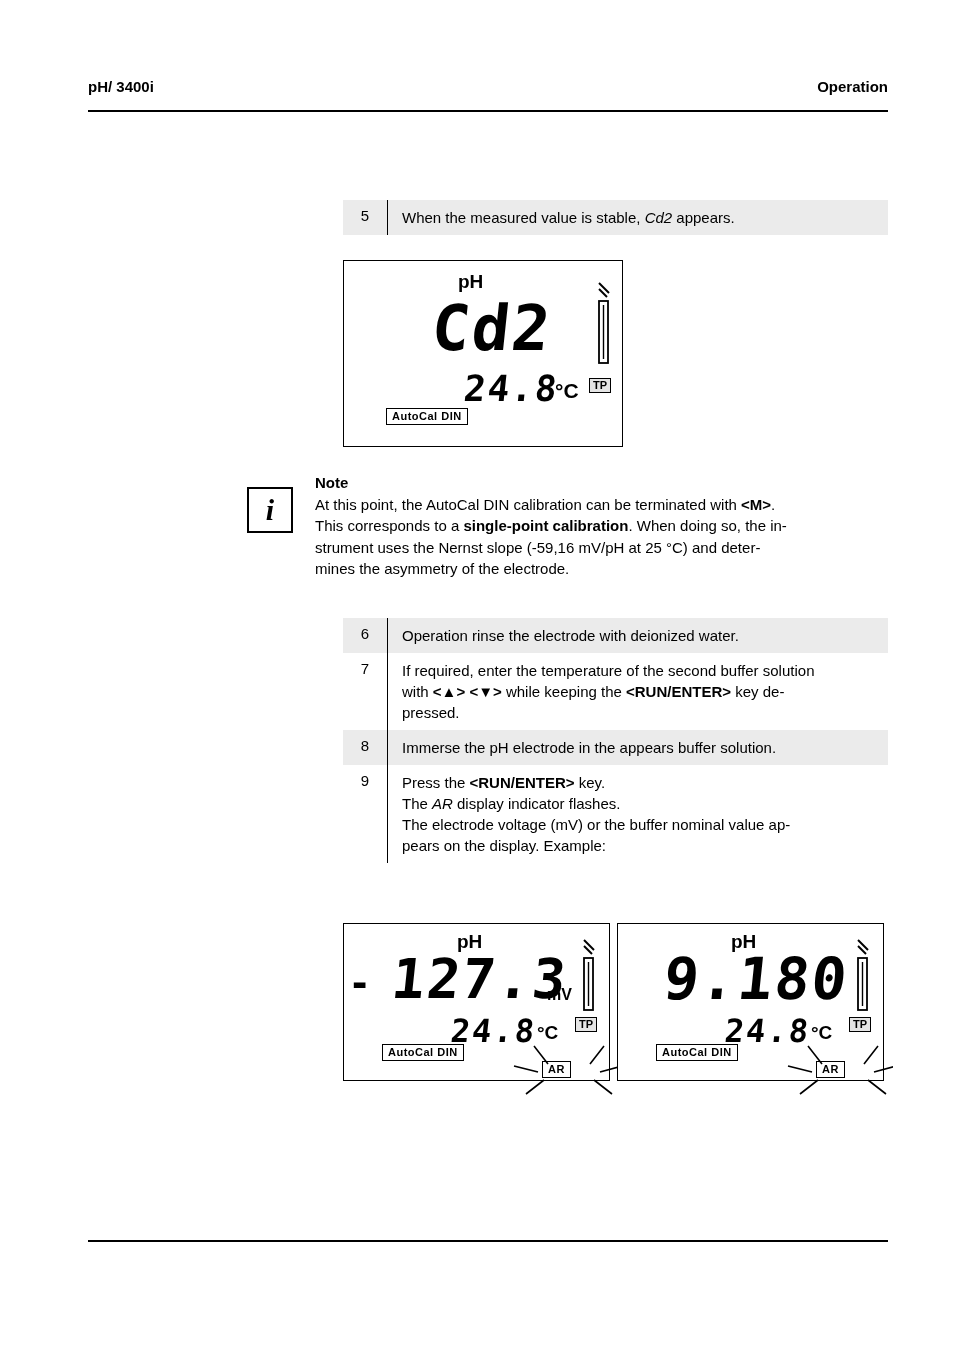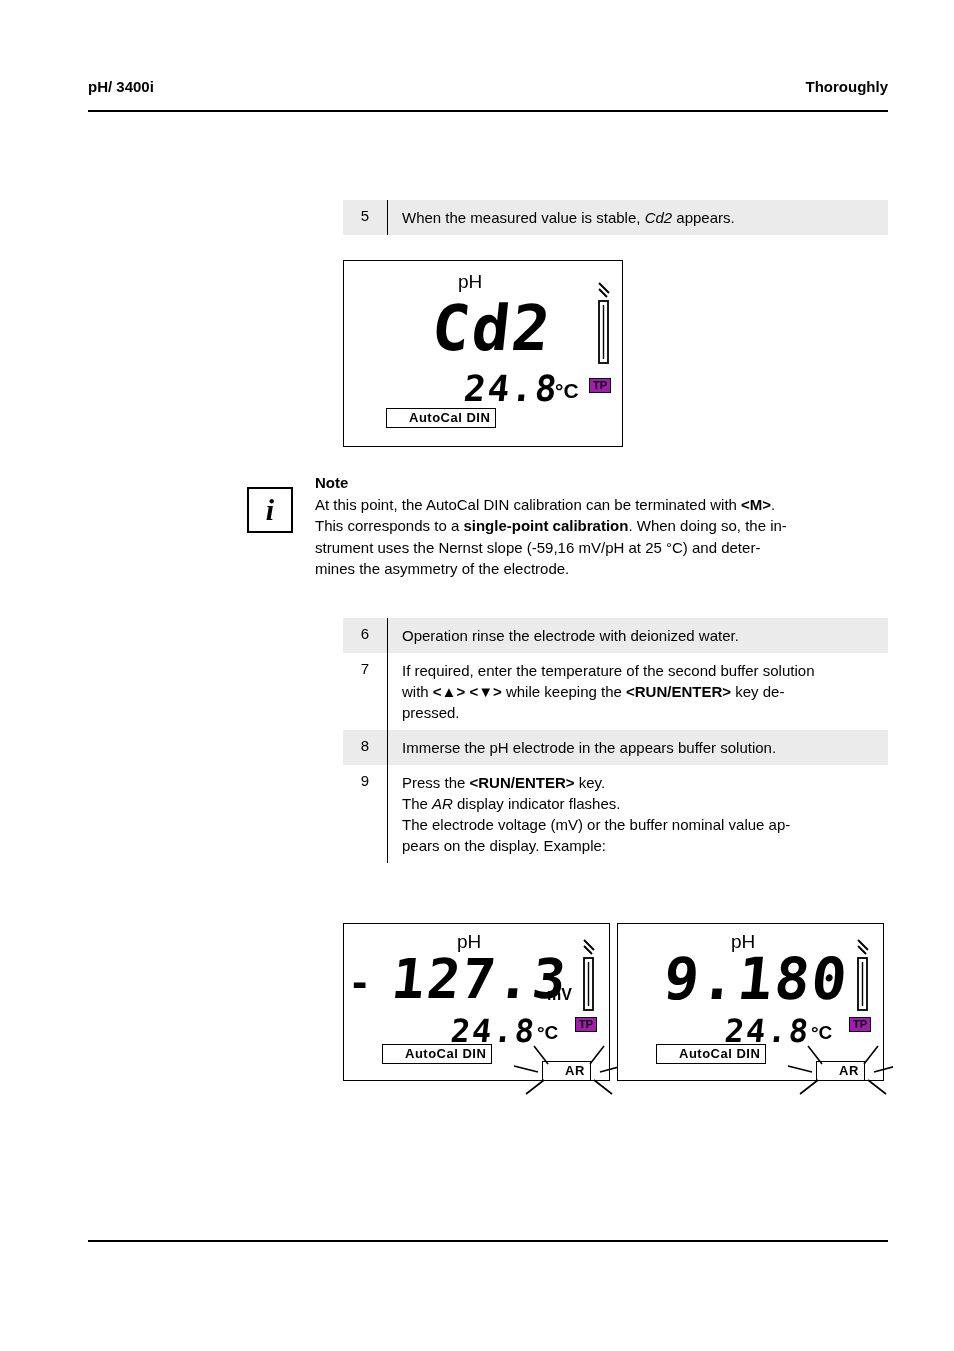--- a/index.html
+++ b/index.html
@@ -113,21 +113,21 @@
   .note-title { font-weight: bold; }
 
   
   .lcd {
     border: 1.8px solid #000;
     background: #fff;
     position: relative;
   }
   .lcd-ph {
     position: absolute;
-    font-weight: normal;
+    font-weight: bold;
     font-size: 19px;
   }
   
   .seg {
     font-family: "DejaVu Sans Mono", monospace;
     font-weight: bold;
     letter-spacing: 2px;
     transform: skewX(-6deg);
     display: inline-block;
   }
@@ -137,50 +137,50 @@
     line-height: 1;
   }
   .temp-val {
     position: absolute;
     font-size: 36px;
     line-height: 1;
   }
   .badge {
     position: absolute;
     border: 1.5px solid #000;
-    font-size: 13px;
-    font-weight: bold;
-    padding: 1px 5px 2px 22px;
+    font-size: 11px;
+    font-weight: bold;
+    padding: 1px 5px 2px 5px;
     letter-spacing: 0.5px;
     background: #fff;
   }
   .tp-badge {
     position: absolute;
     border: 1.5px solid #000;
     font-size: 11px;
     font-weight: bold;
     padding: 0px 3px 1px 3px;
-    background: #a21caf;
+    background: #e5e5e5;
   }
   .electrode {
     position: absolute;
   }
 
   .flash {
     position: absolute;
   }
 </style>
 </head>
 <body>
 
 <div class="page">
 
   <div class="header">
     <span>pH/ 3400i</span>
-    <span>Thoroughly</span>
+    <span>Operation</span>
   </div>
   <div class="header-rule"></div>
 
   <div class="steps" style="left:343px; top:200px;">
     <div class="step-row shaded">
       <div class="num">5</div>
       <div class="txt">
         When the measured value is stable, <i>Cd2</i> appears.
       </div>
     </div>

